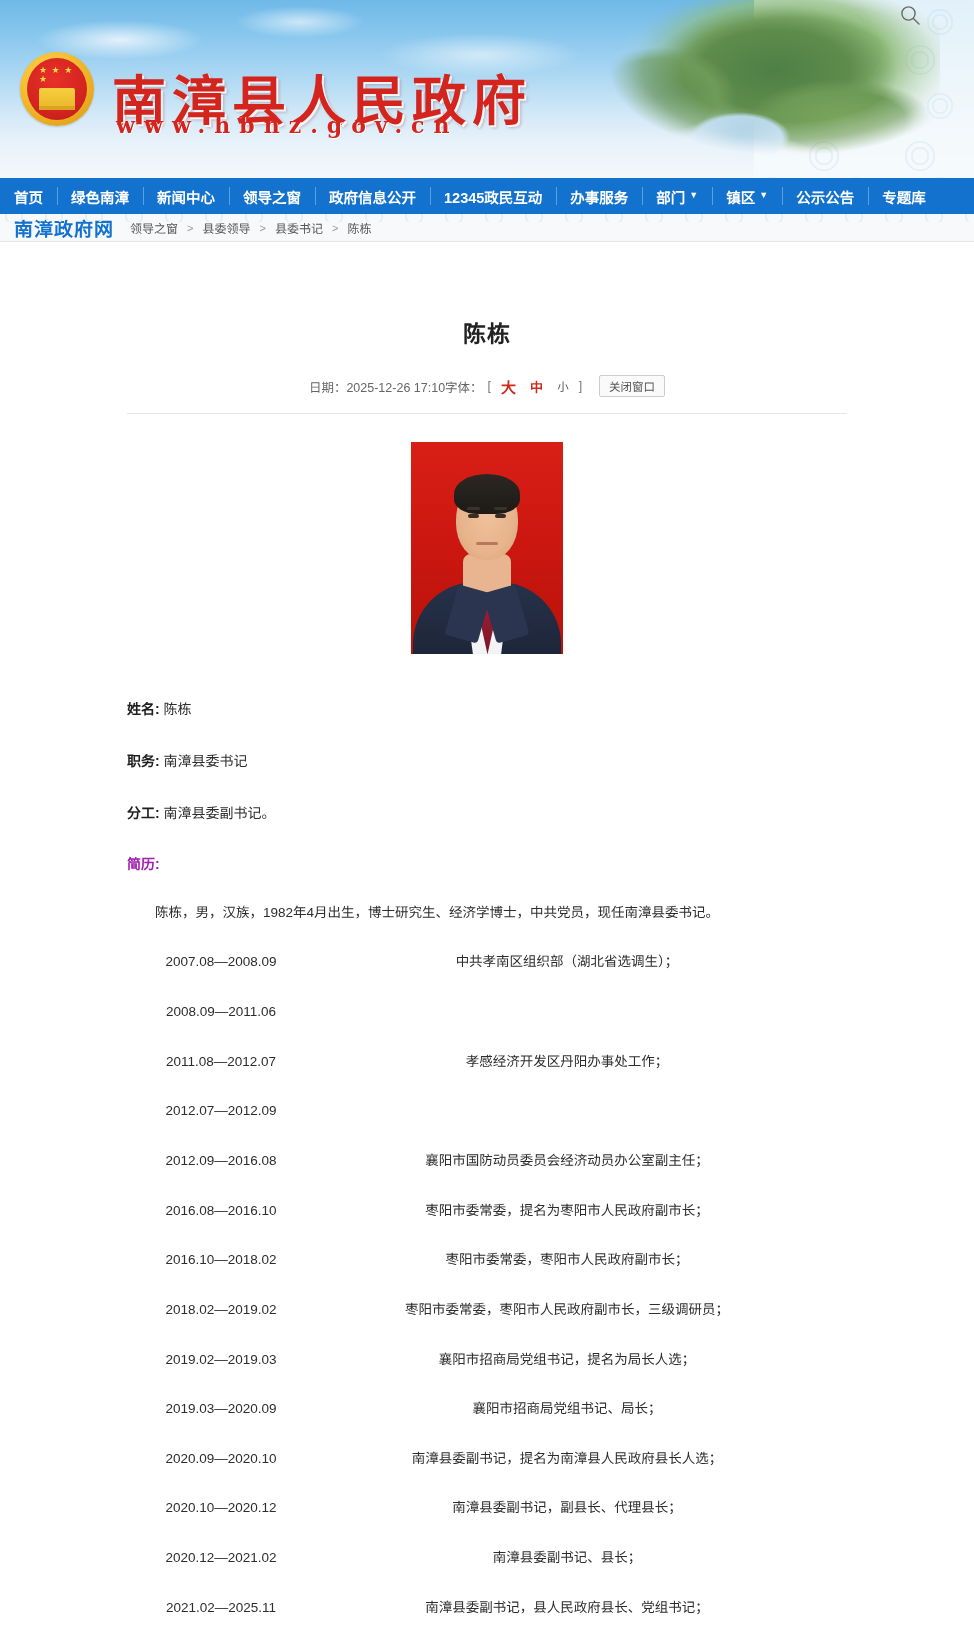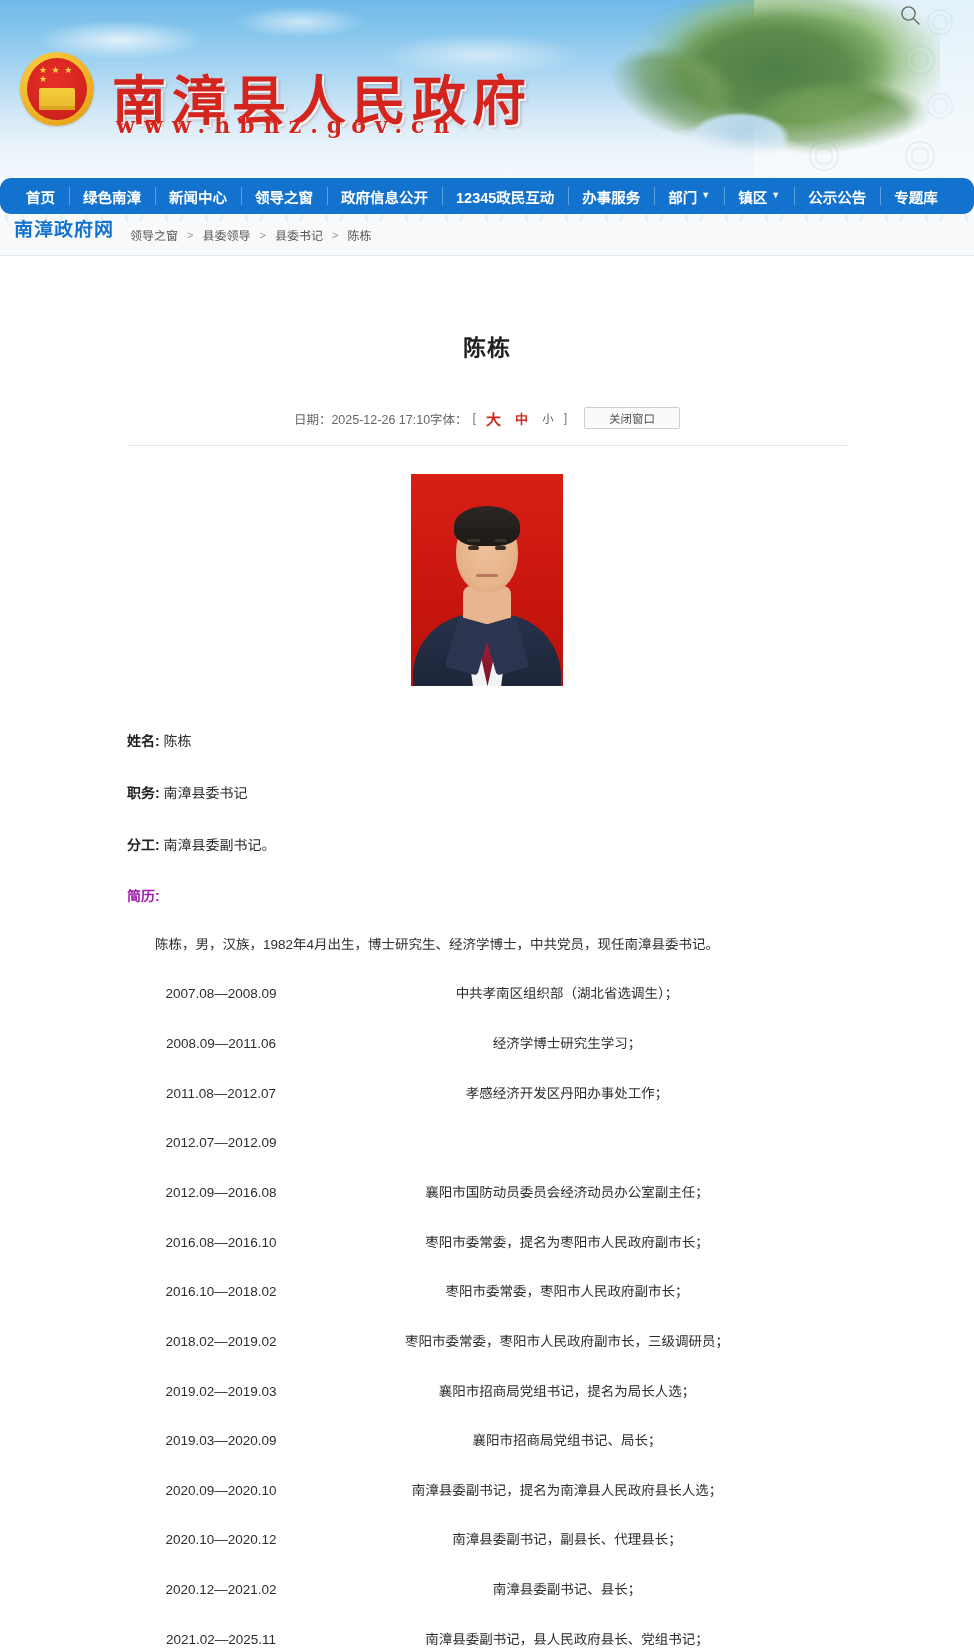--- a/index.html
+++ b/index.html
@@ -150,23 +150,21 @@
     cursor: pointer;
   }
   .search-btn svg { display: block; }
 
   
   .nav {
     height: 36px;
     background: #1272cd;
     display: flex;
     align-items: stretch;
-    padding-left: 12px;
     box-sizing: border-box;
-    border-radius: 11px;
   }
   .nav-item {
     display: flex;
     align-items: center;
     padding: 0 14px;
     color: #ffffff;
     font-size: 14.5px;
     font-weight: bold;
     white-space: nowrap;
     cursor: pointer;
@@ -183,24 +181,25 @@
   }
   .nav-item .caret {
     display: inline-block;
     margin-left: 4px;
     font-size: 9px;
     transform: translateY(-1px);
   }
 
   
   .crumb-strip {
-    height: 42px;
+    height: 28px;
     background: #f7f9fa;
     border-bottom: 1px solid #e3e7ea;
     display: flex;
+    align-items: center;
     padding-left: 14px;
     box-sizing: border-box;
     position: relative;
     overflow: hidden;
   }
   .crumb-strip::before {
     content: "";
     position: absolute;
     left: 0; right: 0; top: 0;
     height: 8px;
@@ -246,21 +245,21 @@
     padding-top: 58px;
   }
   .art-title {
     text-align: center;
     font-size: 23px;
     font-weight: bold;
     color: #222222;
     letter-spacing: 1px;
   }
   .art-meta {
-    margin-top: 44px;
+    margin-top: 26px;
     display: flex;
     justify-content: center;
     align-items: center;
     font-size: 12.5px;
     color: #666666;
   }
   .meta-date { white-space: nowrap; }
   .font-ctl {
     display: flex;
     align-items: center;
@@ -287,21 +286,21 @@
     font-size: 11.5px;
     margin: 0 7px;
     cursor: pointer;
   }
   .close-win {
     margin-left: 14px;
     border: 1px solid #cccccc;
     background: #fafafa;
     color: #555555;
     font-size: 11.5px;
-    padding: 2px 24px;
+    padding: 2px 9px;
     border-radius: 2px;
     cursor: pointer;
     font-family: inherit;
     white-space: nowrap;
   }
   .meta-rule {
     margin-top: 16px;
     height: 1px;
     background: #e6e6e6;
   }
@@ -583,21 +582,20 @@
 
       <ul class="resume-list">
         <li class="resume-item intro">陈栋，男，汉族，1982年4月出生，博士研究生、经济学博士，中共党员，现任南漳县委书记。</li>
 
         <li class="resume-item">
           <span class="r-period">2007.08—2008.09</span>
           <span class="r-desc">中共孝南区组织部（湖北省选调生）；</span>
         </li>
         <li class="resume-item">
           <span class="r-period">2008.09—2011.06</span>
-          <span class="r-desc">经济学博士研究生学习；</span>
         </li>
         <li class="resume-item">
           <span class="r-period">2011.08—2012.07</span>
           <span class="r-desc">孝感经济开发区丹阳办事处工作；</span>
         </li>
         <li class="resume-item">
           <span class="r-period">2012.07—2012.09</span>
         </li>
         <li class="resume-item">
           <span class="r-period">2012.09—2016.08</span>

